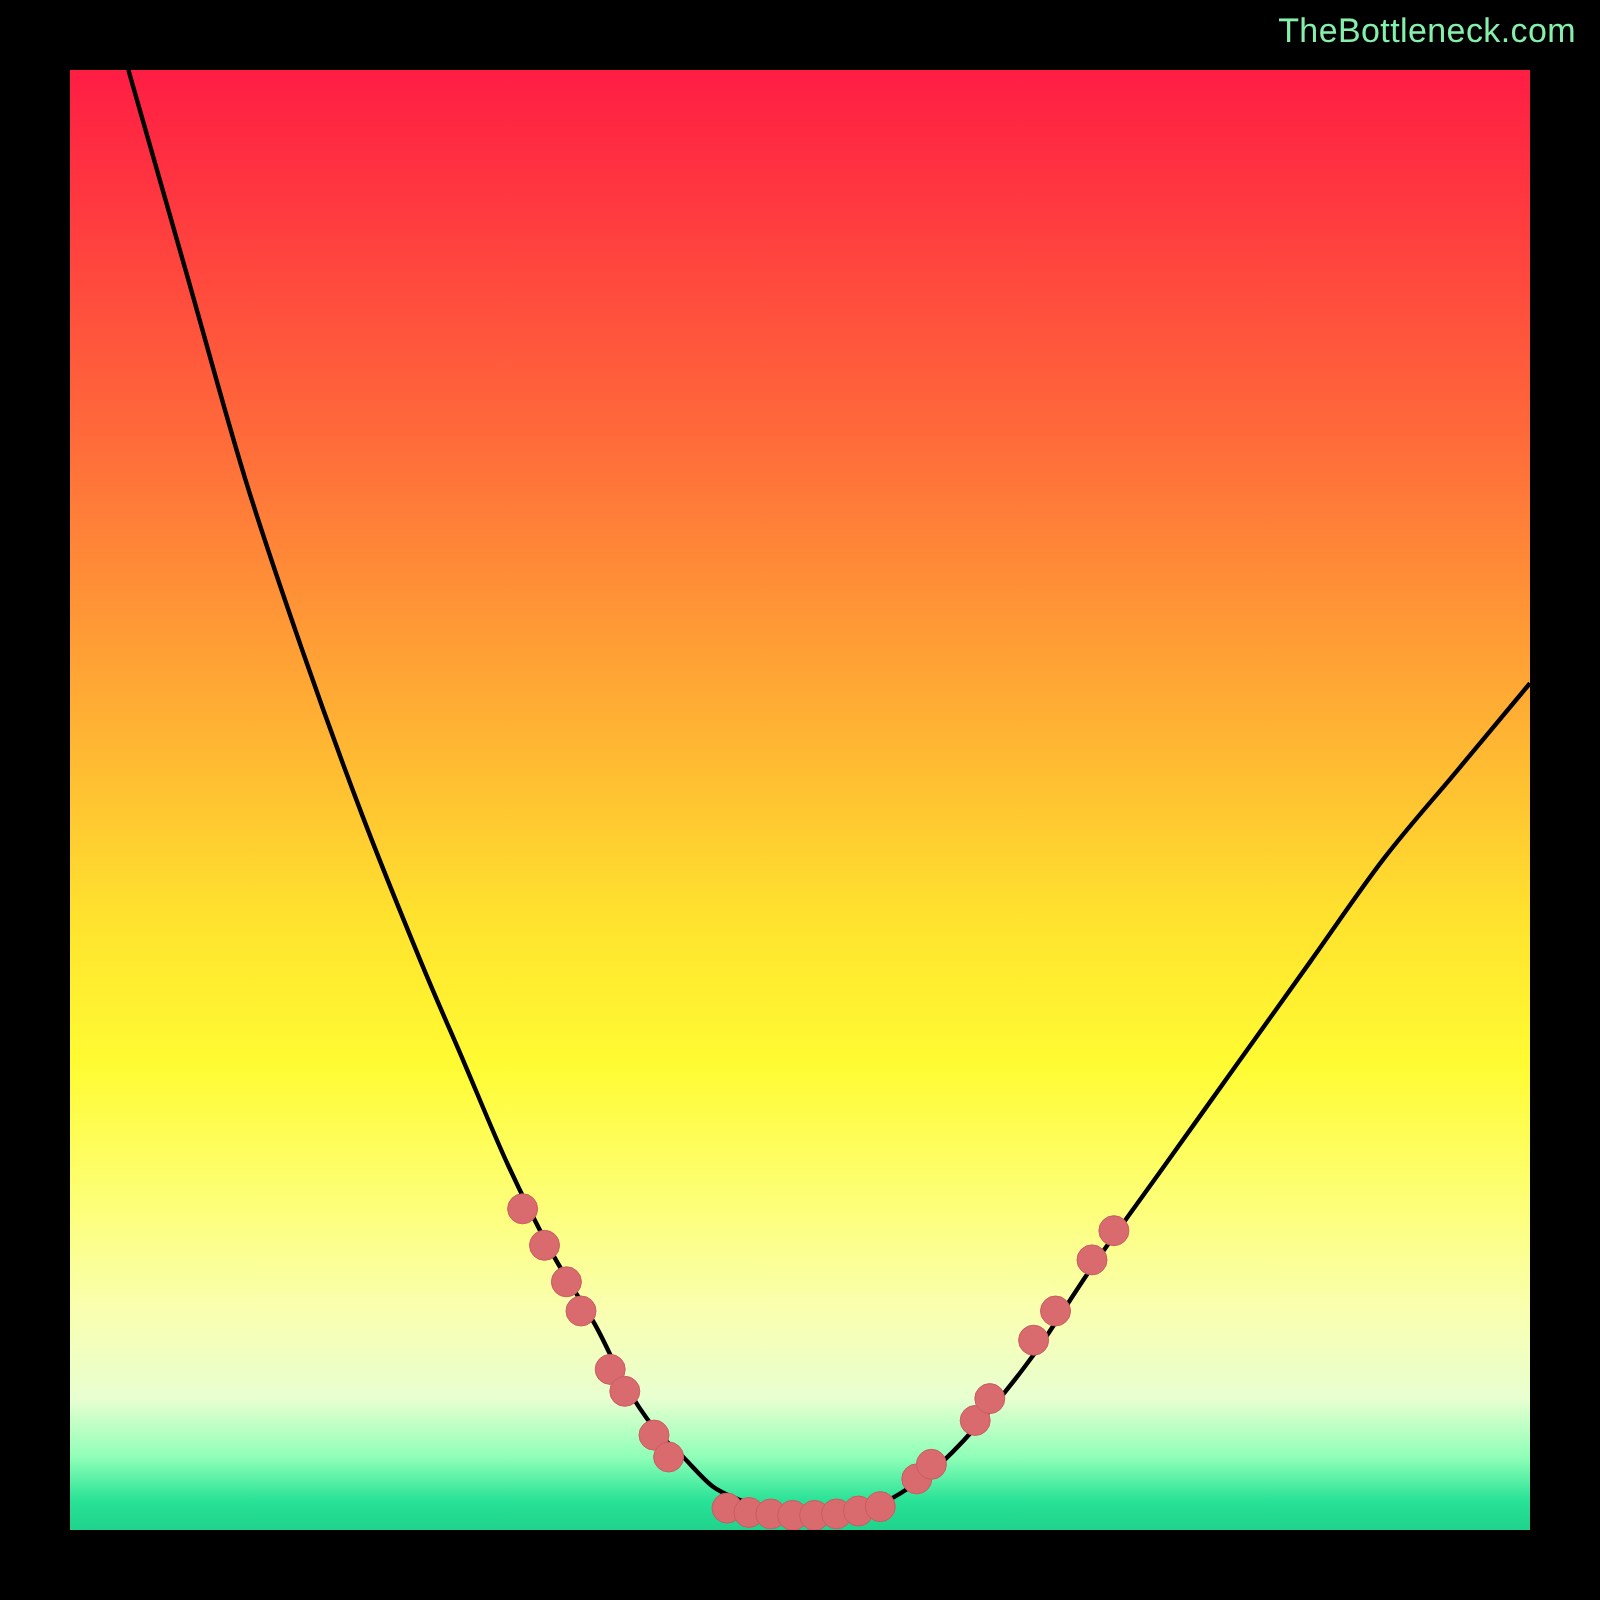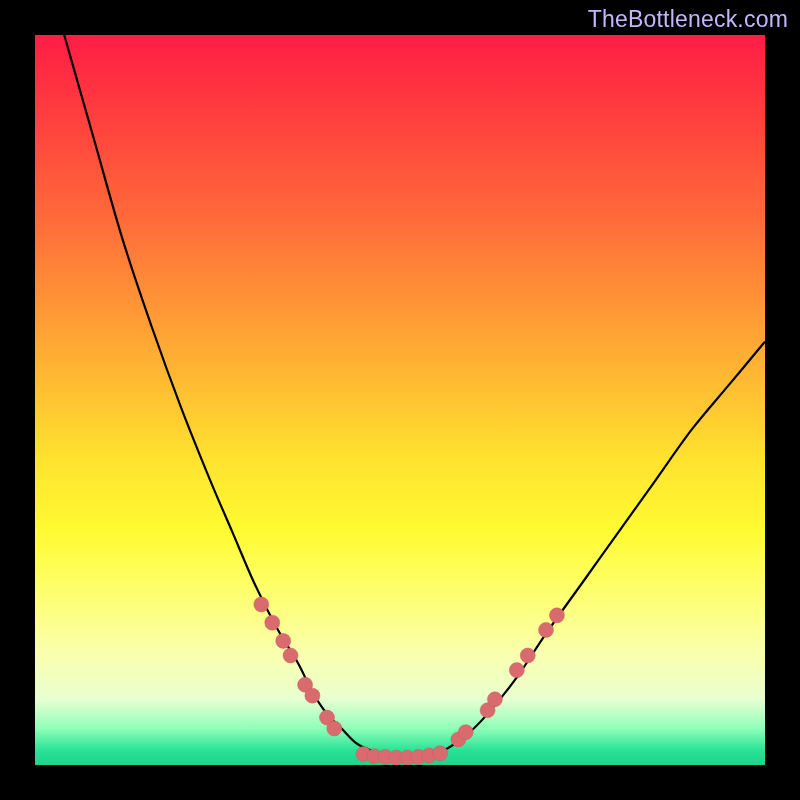--- a/index.html
+++ b/index.html
@@ -37,22 +37,22 @@
       #8fffb8 95%,
       #28e296 98%,
       #1fd38c 100%
     );
   }
   .watermark {
     position: absolute;
     top: 6px;
     right: 12px;
     font-family: Arial, Helvetica, sans-serif;
-    font-size: 23px;
-    color: #c4b5fd;
+    font-size: 17px;
+    color: #86efac;
     letter-spacing: 0.2px;
   }
   svg.curve {
     position: absolute;
     top: 0;
     left: 0;
     width: 730px;
     height: 730px;
   }
 </style>

